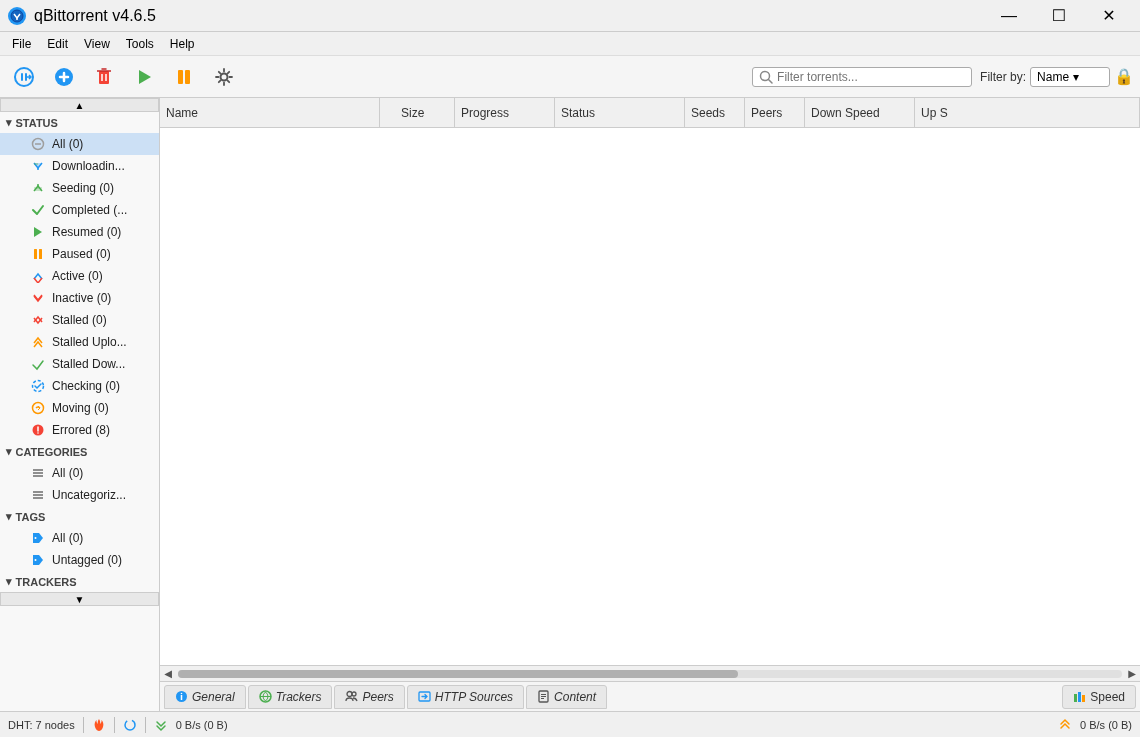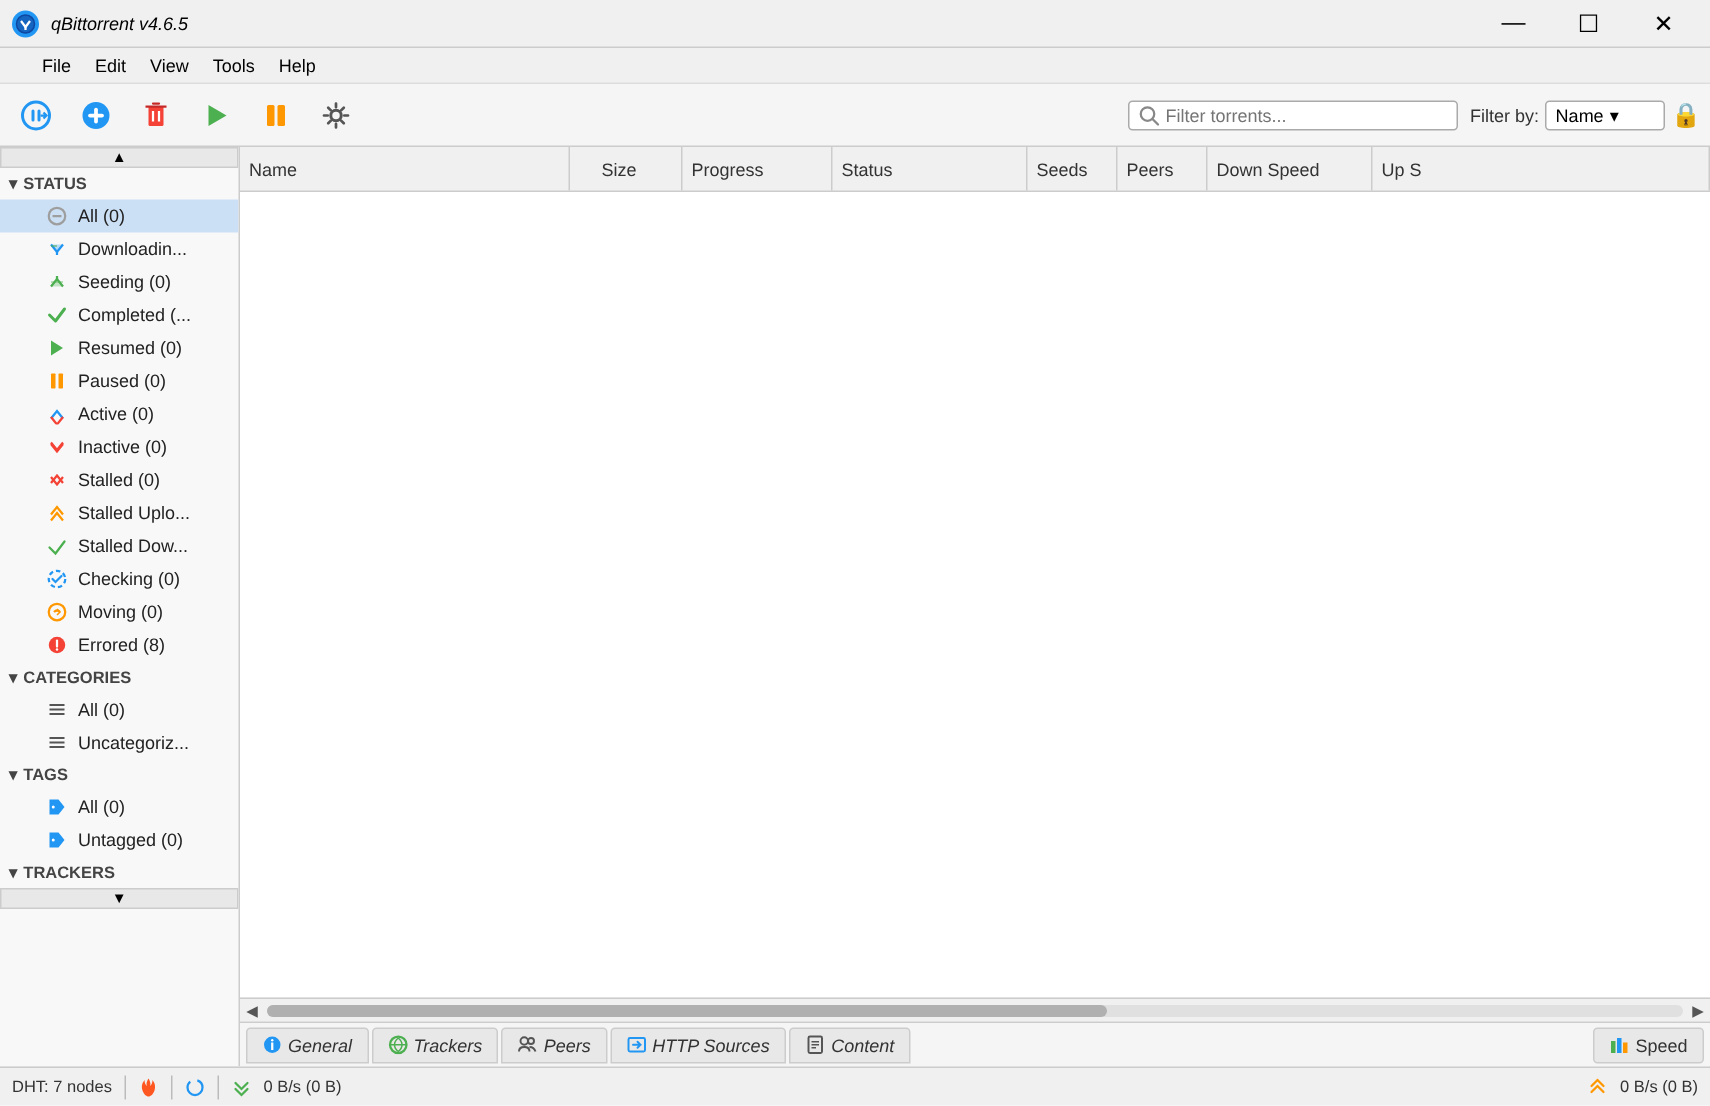--- a/index.html
+++ b/index.html
@@ -2,26 +2,26 @@
 <html><head>
   <meta charset="utf-8">
   <style>
     * { margin: 0; padding: 0; box-sizing: border-box; }
     body { font-family: 'Segoe UI', Tahoma, sans-serif; font-size: 12px; background: #f0f0f0; width: 1140px; height: 737px; overflow: hidden; display: flex; flex-direction: column; }
 
     
     .title-bar { background: #f0f0f0; height: 32px; display: flex; align-items: center; padding: 0 8px; border-bottom: 1px solid #ccc; justify-content: space-between; }
     .title-bar-left { display: flex; align-items: center; gap: 8px; }
     .title-bar-icon { width: 18px; height: 18px; background: #2196F3; border-radius: 50%; display: flex; align-items: center; justify-content: center; }
-    .title-bar-title { font-size: 12px; color: #000; font-style: italic; }
+    .title-bar-title { font-size: 16px; color: #000; }
     .title-bar-controls { display: flex; gap: 4px; }
     .title-btn { width: 46px; height: 32px; border: none; background: transparent; cursor: pointer; font-size: 16px; display: flex; align-items: center; justify-content: center; color: #000; }
 
     
-    .menu-bar { background: #f0f0f0; height: 24px; display: flex; align-items: center; padding: 0 20px; border-bottom: 1px solid #ddd; text-align: center; }
+    .menu-bar { background: #f0f0f0; height: 24px; display: flex; align-items: center; padding: 0 4px; border-bottom: 1px solid #ddd; text-align: center; }
     .menu-item { padding: 2px 8px; cursor: pointer; font-size: 12px; }
 
     
     .toolbar { background: #f5f5f5; height: 42px; display: flex; align-items: center; padding: 0 6px; border-bottom: 1px solid #ccc; gap: 4px; justify-content: space-between; }
     .toolbar-left { display: flex; align-items: center; gap: 4px; }
     .toolbar-right { display: flex; align-items: center; gap: 4px; }
     .tb-btn { width: 36px; height: 34px; border: 1px solid transparent; background: transparent; cursor: pointer; display: flex; align-items: center; justify-content: center; border-radius: 3px; font-size: 18px; }
 
     .filter-box { display: flex; align-items: center; background: white; border: 1px solid #aaa; border-radius: 3px; padding: 2px 6px; gap: 4px; width: 220px; }
     .filter-box input { border: none; outline: none; font-size: 12px; width: 180px; background: transparent; }

